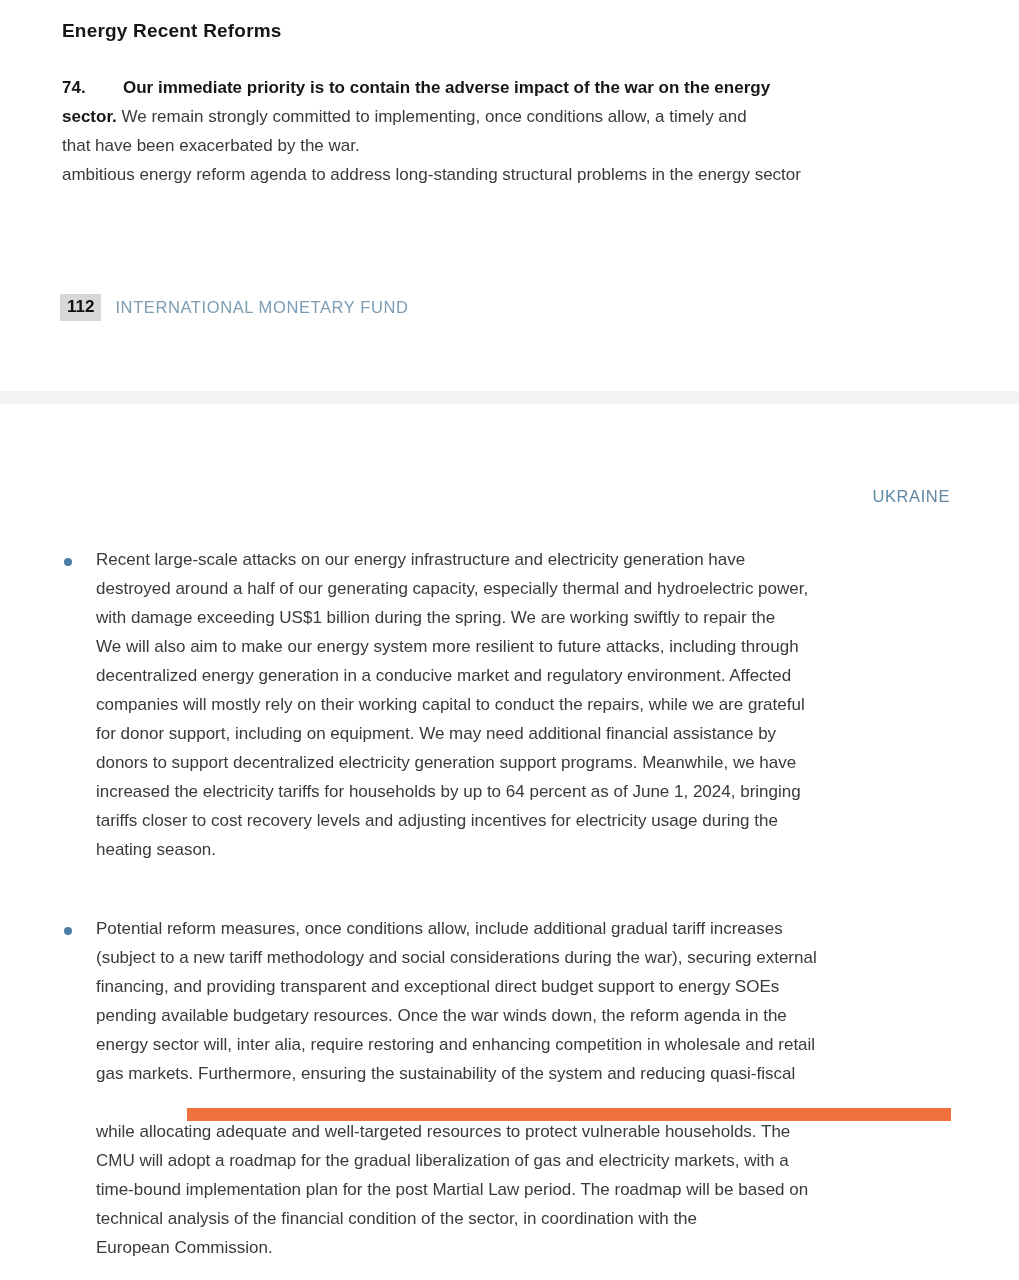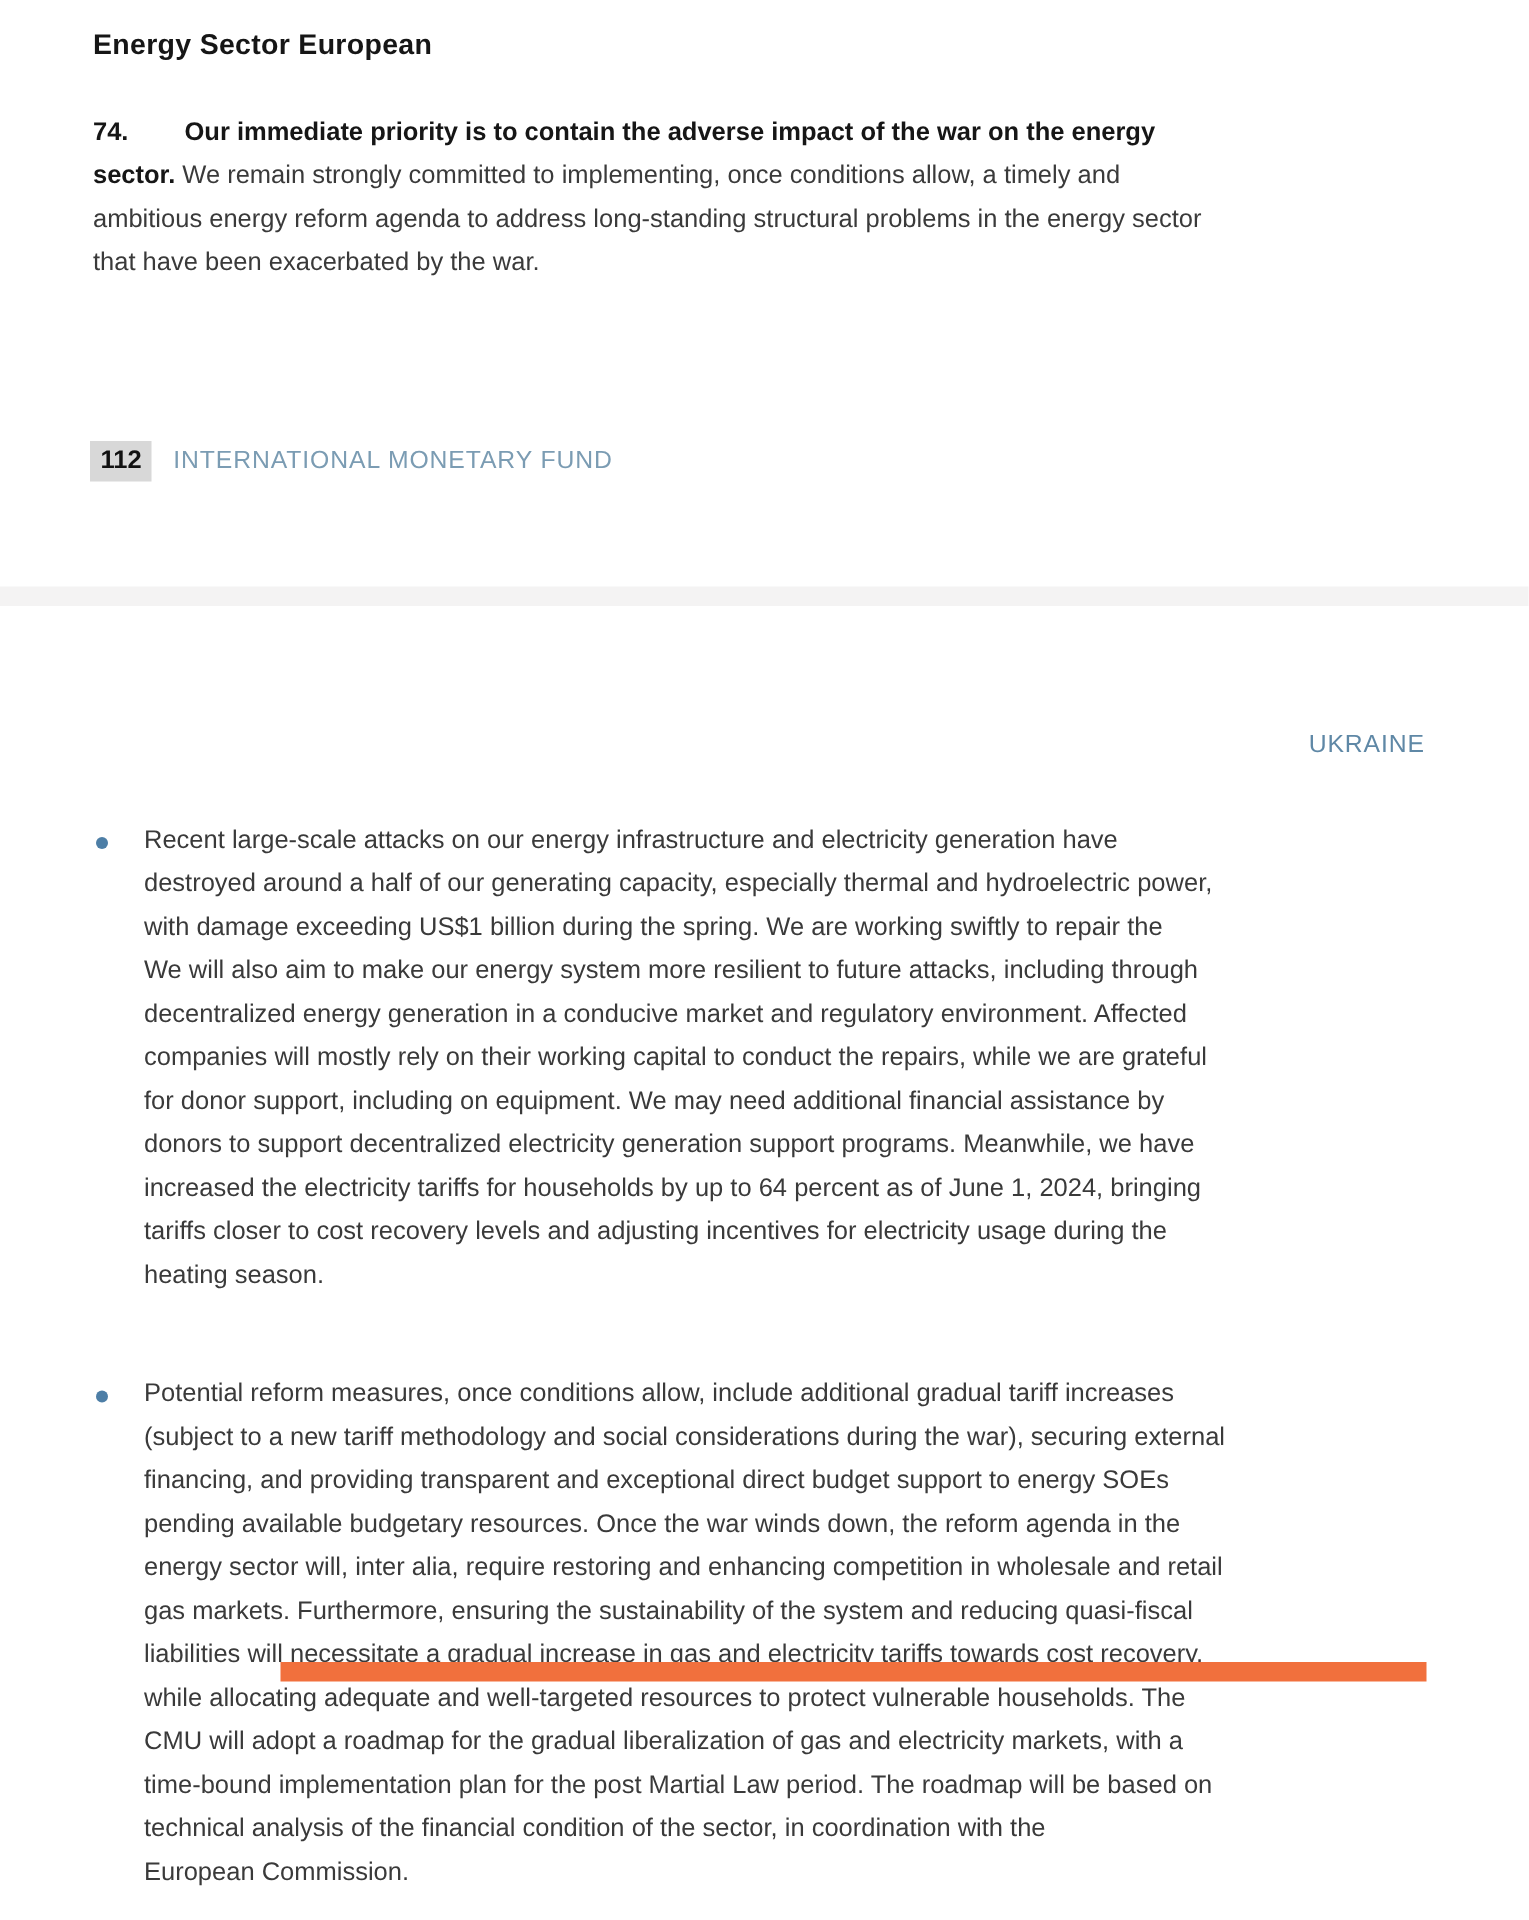--- a/index.html
+++ b/index.html
@@ -73,27 +73,27 @@
     width:764px;height:13px;
     background:var(--highlight-orange);
   }
 </style>
 </head>
 <body>
 
 <div>
 
   <section>
-    <h1 id="heading" class="abs">Energy Sector European</h1>
+    <h1 id="heading" class="abs">Energy Recent Reforms</h1>
 
     <div id="para74" class="abs">
         <div class="line"><span class="b num">74.</span><span class="b">Our immediate priority is to contain the adverse impact of the war on the energy</span></div>
         <div class="line"><span class="b">sector.</span><span> We remain strongly committed to implementing, once conditions allow, a timely and</span></div>
+        <div class="line"><span>that have been exacerbated by the war.</span></div>
         <div class="line"><span>ambitious energy reform agenda to address long-standing structural problems in the energy sector</span></div>
-        <div class="line"><span>that have been exacerbated by the war.</span></div>
       </div>
 
     <div id="footer" class="abs">
       <span class="pagenum">112</span>
       <span class="org">INTERNATIONAL MONETARY FUND</span>
     </div>
   </section>
 
   <div id="band" class="abs"></div>
 
@@ -119,21 +119,21 @@
 
     <div id="bullet2" class="abs bullet">
       <span class="dot"></span>
       <div class="lines">
           <div class="line"><span>Potential reform measures, once conditions allow, include additional gradual tariff increases</span></div>
           <div class="line"><span>(subject to a new tariff methodology and social considerations during the war), securing external</span></div>
           <div class="line"><span>financing, and providing transparent and exceptional direct budget support to energy SOEs</span></div>
           <div class="line"><span>pending available budgetary resources. Once the war winds down, the reform agenda in the</span></div>
           <div class="line"><span>energy sector will, inter alia, require restoring and enhancing competition in wholesale and retail</span></div>
           <div class="line"><span>gas markets. Furthermore, ensuring the sustainability of the system and reducing quasi-fiscal</span></div>
-          <div class="line hl"><span>liabilities will necessitate a gradual increase in gas and electricity tariffs towards cost recovery,</span><div class="hl-bar"></div></div>
+          <div class="line hl"><div class="hl-bar"></div></div>
           <div class="line"><span>while allocating adequate and well-targeted resources to protect vulnerable households. The</span></div>
           <div class="line"><span>CMU will adopt a roadmap for the gradual liberalization of gas and electricity markets, with a</span></div>
           <div class="line"><span>time-bound implementation plan for the post Martial Law period. The roadmap will be based on</span></div>
           <div class="line"><span>technical analysis of the financial condition of the sector, in coordination with the</span></div>
           <div class="line"><span>European Commission.</span></div>
         </div>
     </div>
   </section>
 
 </div>

